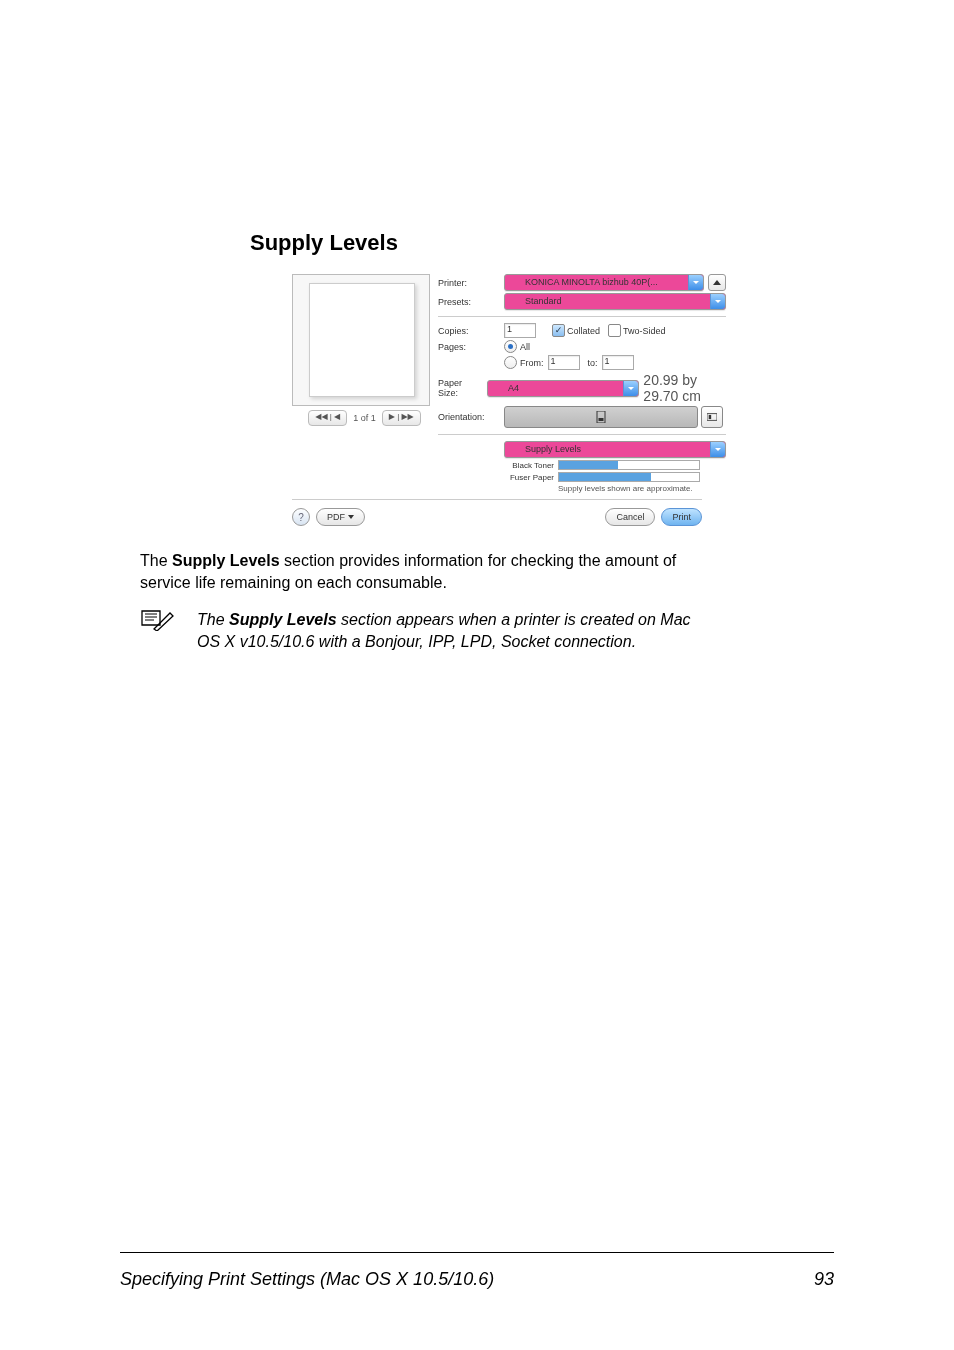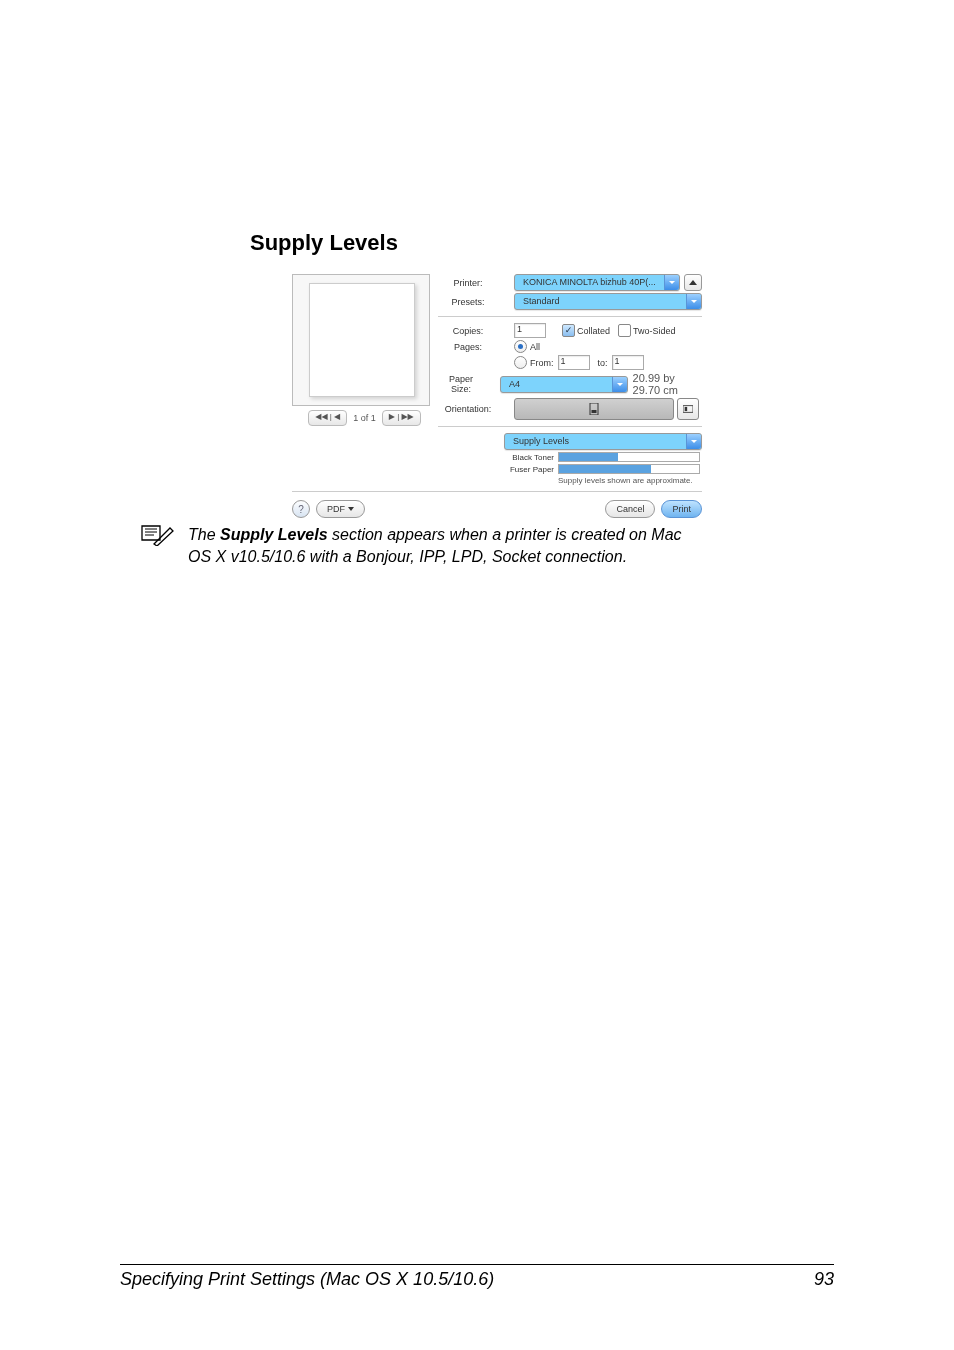--- a/index.html
+++ b/index.html
@@ -6,23 +6,23 @@
   .page{width:954px;height:1350px;position:relative;box-sizing:border-box;padding:60px 120px 0 120px}
   .heading{font-size:22px;font-weight:bold;margin:170px 0 18px 130px}
   .dialog{width:410px;margin-left:172px;border:none;font-size:9px;color:#333;background:#fff}
   .row{display:flex;align-items:center;margin-bottom:3px}
   .preview{width:136px;height:130px;border:1px solid #bbb;margin-right:8px;position:relative;background:#f7f7f7}
   .preview-page{position:absolute;left:16px;top:8px;width:104px;height:112px;background:#fff;border:1px solid #ccc;box-shadow:2px 2px 4px rgba(0,0,0,.15)}
   .preview-ctrl{display:flex;align-items:center;gap:6px;margin-top:4px;width:145px;justify-content:center;margin-bottom:12px;font-size:9px;color:#555}
   .navbtn{border:1px solid #bbb;border-radius:4px;padding:0 6px;height:14px;line-height:12px;background:linear-gradient(#fff,#e7e7e7);font-size:8px}
   .rightcol{flex:1}
   .fld{display:flex;align-items:center;margin-bottom:2px}
-  .lbl{width:60px;text-align:center;margin-right:16px;font-size:9px}
+  .lbl{width:60px;text-align:left;margin-right:6px;font-size:9px}
   .sel{flex:1;display:flex;align-items:center}
-  .dropdown{flex:1;height:15px;border:1px solid #999;border-radius:3px;padding:0 8px;line-height:14px;background:#7dd3fc;font-size:9px;position:relative;box-shadow:0 1px 1px rgba(0,0,0,.1)}
+  .dropdown{flex:1;height:15px;border:1px solid #999;border-radius:3px;padding:0 20px;line-height:14px;background:#ec4899;font-size:9px;position:relative;box-shadow:0 1px 1px rgba(0,0,0,.1)}
   .dd-end{position:absolute;right:0;top:0;bottom:0;width:14px;background:linear-gradient(#9bd0ff,#3d8ee8);border-left:1px solid #5b94d6;border-radius:0 3px 3px 0;display:flex;align-items:center;justify-content:center}
   .arrow-updown{width:0;height:0;border-left:3px solid transparent;border-right:3px solid transparent;border-top:3px solid #fff}
   .expand-btn{width:16px;height:15px;margin-left:4px;border:1px solid #999;border-radius:3px;background:linear-gradient(#fff,#e7e7e7);display:flex;align-items:center;justify-content:center}
   .tri-up{width:0;height:0;border-left:4px solid transparent;border-right:4px solid transparent;border-bottom:5px solid #333}
   .txtinput{width:26px;height:13px;border:1px solid #aaa;background:#fff;padding:0 2px;font-size:9px;box-shadow:inset 1px 1px 1px rgba(0,0,0,.08)}
   .chk{width:11px;height:11px;border:1px solid #888;border-radius:2px;margin-right:2px;display:inline-flex;align-items:center;justify-content:center;background:linear-gradient(#cfe9ff,#8abef0)}
   .chk.off{background:#fff}
   .chk .mark{font-size:9px;color:#234;line-height:9px}
   .radio{width:11px;height:11px;border:1px solid #888;border-radius:50%;margin-right:3px;display:inline-flex;align-items:center;justify-content:center;background:linear-gradient(#fff,#eee)}
   .radio .dot{width:5px;height:5px;border-radius:50%;background:#2a6fc5}
@@ -35,23 +35,23 @@
   .supply-bar{width:140px;height:8px;border:1px solid #aaa;background:#fff;position:relative}
   .supply-fill{position:absolute;left:0;top:0;bottom:0;background:#5aa2e0}
   .supply-note{margin-left:120px;font-size:8px;color:#555;margin-top:2px}
   .hr{border:none;border-top:1px solid #ccc;margin:6px 0}
   .btnbar{display:flex;align-items:center;margin-top:8px}
   .help{width:16px;height:16px;border:1px solid #999;border-radius:50%;display:flex;align-items:center;justify-content:center;background:linear-gradient(#fdfeff,#d8e4f2);color:#667;font-size:10px;margin-right:6px}
   .pill{border:1px solid #999;border-radius:10px;height:16px;padding:0 10px;line-height:15px;background:linear-gradient(#fff,#e6e6e6);font-size:9px;display:inline-flex;align-items:center;gap:3px}
   .pill.primary{background:linear-gradient(#bfe3ff,#6fb4f0);border-color:#5b94d6}
   .tri-down-sm{width:0;height:0;border-left:3px solid transparent;border-right:3px solid transparent;border-top:4px solid #333}
   .body-text{font-size:16px;line-height:1.35;margin:24px 0 16px 20px;width:560px}
-  .note{display:flex;gap:14px;margin:6px 0 10px 20px;width:560px;font-size:16px;line-height:1.35;font-style:italic}
+  .note{display:flex;gap:23px;margin:6px 0 10px 20px;width:560px;font-size:16px;line-height:1.35;font-style:italic}
   .note-icon{flex:0 0 34px}
-  .footer{position:absolute;bottom:60px;left:120px;right:120px;border-top:1px solid #000;padding-top:4px;display:flex;justify-content:space-between;font-size:18px;font-style:italic}
+  .footer{position:absolute;bottom:60px;left:120px;right:120px;border-top:1px solid #000;padding-top:16px;display:flex;justify-content:space-between;font-size:18px;font-style:italic}
   .footer .pg{font-style:italic}
   .b{font-weight:bold;font-style:italic}
 </style>
 </head>
 <body>
 
 <div class="page">
   <div class="heading">Supply Levels</div>
 
   <div class="dialog">
@@ -125,21 +125,21 @@
         </div>
         <div class="fld">
           <div class="lbl">Paper Size:</div>
           <div class="dropdown" style="flex:0 0 110px">
             <span>A4</span>
             <span class="dd-end">
                 <span class="arrow-updown"></span>
               </span>
           </div>
           <span style="width:6px"></span>
-          <span style="font-size:11px;color:#555">20.99 by 29.70 cm</span>
+          <span style="font-size:14px;color:#555">20.99 by 29.70 cm</span>
         </div>
         <div class="fld">
           <div class="lbl">Orientation:</div>
           <div class="orient-btn sel">
             <svg viewBox="0 0 10 12">
                 <rect x="1" y="0" width="8" height="12" fill="none" stroke="#333"></rect>
                 <rect x="2.5" y="7" width="5" height="3" fill="#333"></rect>
               </svg>
           </div>
           <div class="orient-btn">
@@ -178,20 +178,23 @@
         <span>PDF</span>
         <span class="tri-down-sm"></span>
       </div>
       <div style="flex:1"></div>
       <div class="pill">Cancel</div>
       <span style="width:6px"></span>
       <div class="pill primary">Print</div>
     </div>
   </div>
 
+  <div class="body-text">
+    <span>The </span><b>Supply Levels</b><span> section provides information for checking the amount of service life remaining on each consumable.</span>
+  </div>
 
   <div class="note">
     <div class="note-icon">
       <svg width="34" height="22" viewBox="0 0 34 22">
           <path d="M2 2 L20 2 L20 16 L2 16 Z" fill="none" stroke="#000" stroke-width="1.3"></path>
           <path d="M5 5 H17 M5 8 H17 M5 11 H14" stroke="#000" stroke-width="1"></path>
           <path d="M14 20 L30 4 L33 7 L17 22 Z" fill="none" stroke="#000" stroke-width="1.3"></path>
         </svg>
     </div>
     <div><span>The </span><span class="b">Supply Levels</span><span> section appears when a printer is created on Mac OS X v10.5/10.6 with a Bonjour, IPP, LPD, Socket connection.</span></div>

